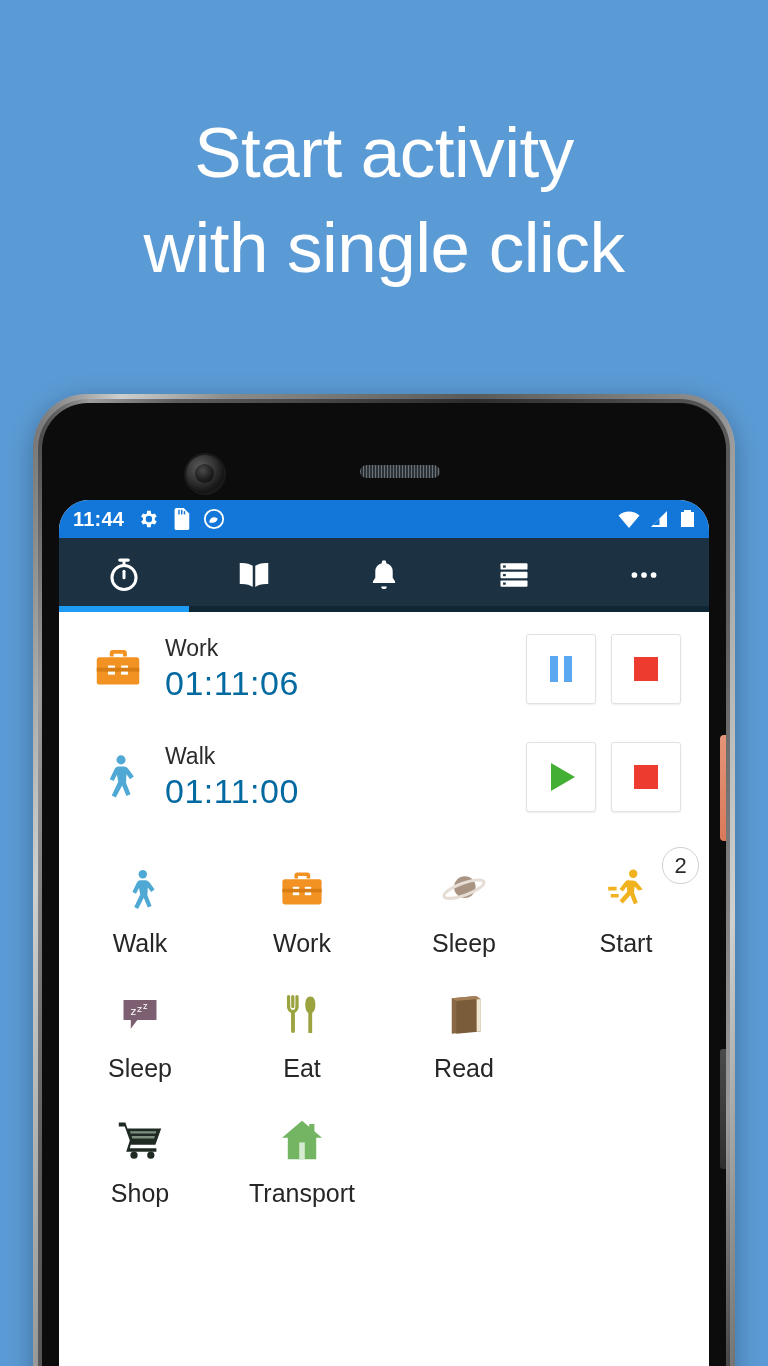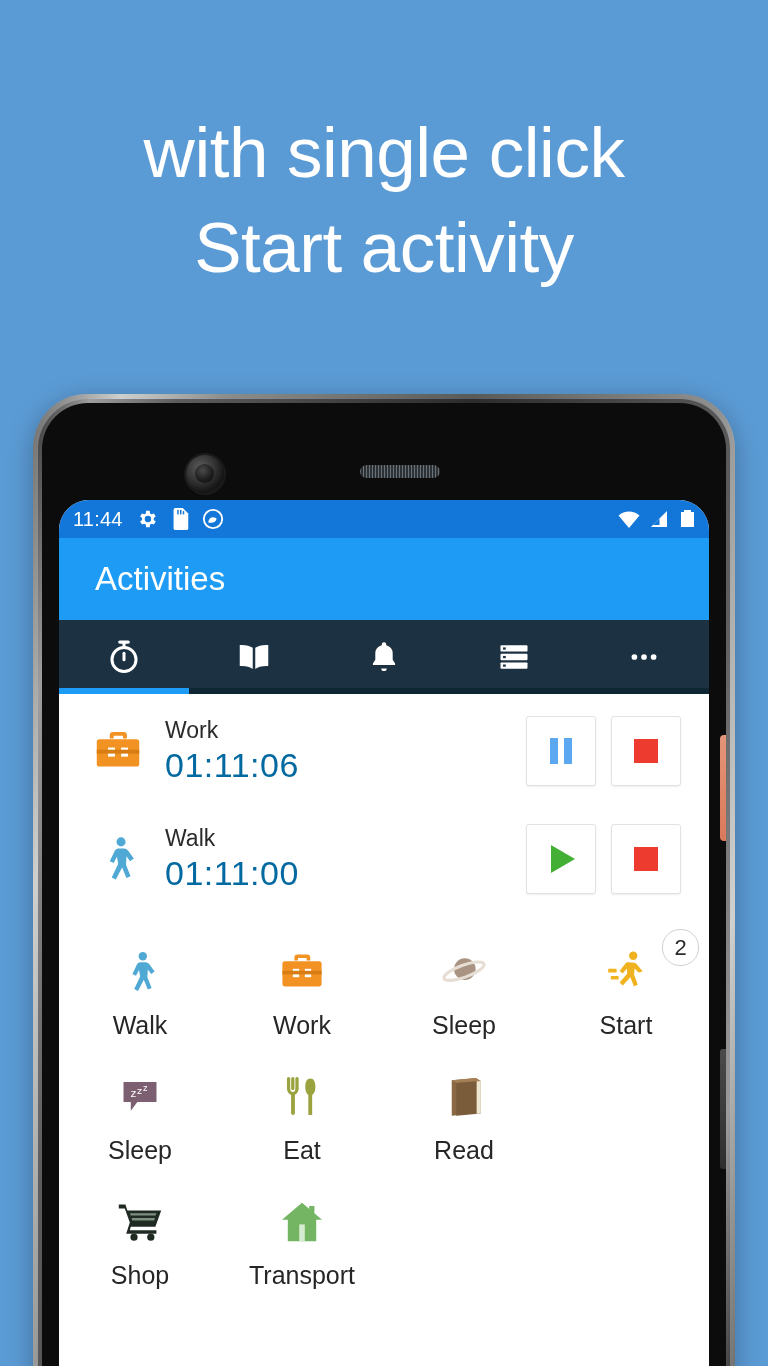--- a/index.html
+++ b/index.html
@@ -84,21 +84,21 @@
 
   
   #statusbar {
     height: 38px;
     background: #1277d8;
     display: flex; align-items: center;
     padding: 0 12px 0 14px;
     color: #fff;
   }
   #statusbar .sb-left { display: flex; align-items: center; gap: 13px; }
-  #statusbar .sb-time { font-size: 20px; font-weight: 400; letter-spacing: .2px; }
+  #statusbar .sb-time { font-size: 20px; font-weight: 700; letter-spacing: .2px; }
   #statusbar .sb-right { margin-left: auto; display: flex; align-items: center; gap: 8px; }
   .sb-ico { display: inline-flex; align-items: center; }
   .sb-ico svg { display: block; }
 
   
   #appbar {
     height: 82px;
     background: #1e9cf5;
     display: flex; align-items: center;
     padding-left: 36px;
@@ -193,22 +193,22 @@
     width: 9px; height: 120px; border-radius: 3px;
     background: linear-gradient(180deg,#4a4a4a,#2e2e2e);
   }
 </style>
 </head>
 <body>
 
 <div id="promo">
 
   <div id="headline">
+    <span class="hl-line">Start activity</span>
     <span class="hl-line">with single click</span>
-    <span class="hl-line">Start activity</span>
   </div>
 
   <div id="phone">
     <div id="phone-inner">
       <div id="phone-bezel">
 
         <div id="camera"></div>
         <div id="speaker"></div>
 
         <div id="screen">
@@ -249,23 +249,20 @@
                   </svg>
               </span>
               <span class="sb-ico">
                 <svg width="20" height="20" viewBox="0 0 20 20" fill="#fff">
                     <path d="M17 3v15H4V3h3V1h7v2h3z"></path>
                   </svg>
               </span>
             </div>
           </div>
 
-          <div id="appbar">
-            <div id="appbar-title">Activities</div>
-          </div>
 
           <div id="tabbar">
             <div class="tab">
               <span>
                 <svg width="38" height="38" viewBox="0 0 24 24" fill="none" stroke="#fff" stroke-width="1.9">
                     <circle cx="12" cy="13.6" r="7.6"></circle>
                     <path d="M12 9.6v4.2" stroke-linecap="round"></path>
                     <path d="M9.4 2.6h5.2" stroke-linecap="round" stroke-width="2.2"></path>
                     <path d="M12 2.6v3.4"></path>
                   </svg>

